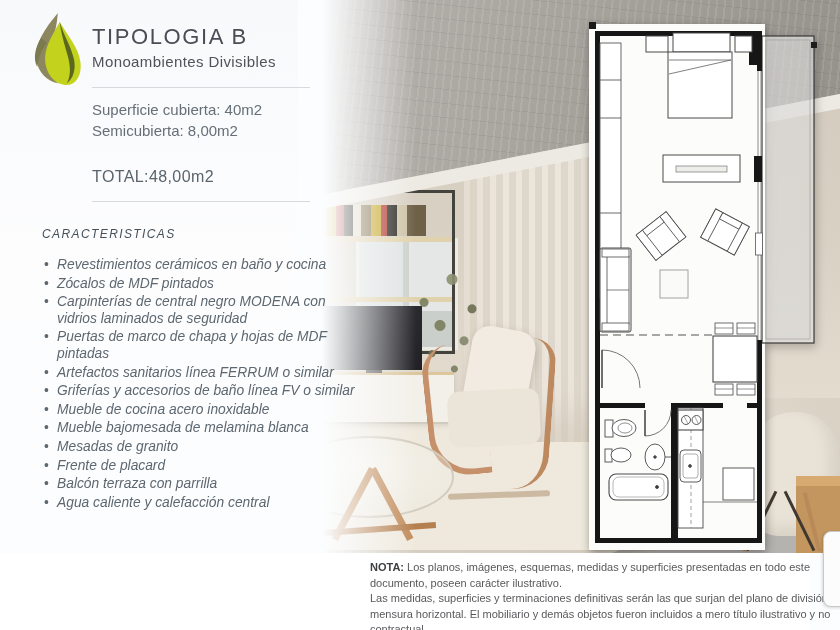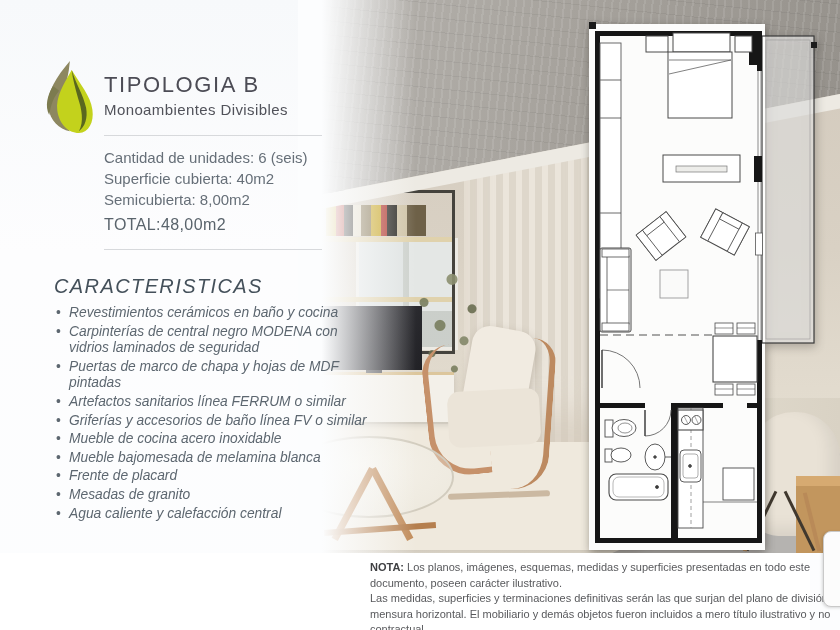--- a/index.html
+++ b/index.html
@@ -82,29 +82,29 @@
   .wl1 { left:452px; transform:rotate(14deg); }
   .wl2 { left:512px; transform:rotate(-14deg); }
   .photo-fade { left:0; top:0; width:118px; height:100%;
            background:linear-gradient(90deg,#fcfdfe 0%,#fcfdfe 20%,rgba(252,253,254,0) 100%); }
 
   
   .plan { position:absolute; left:583px; top:8px; width:240px; height:545px; z-index:2;
           filter:drop-shadow(1px 3px 5px rgba(40,35,30,.45)); }
 
   
-  .left { position:absolute; left:16px; top:0; width:420px; height:462px; z-index:3; color:#5d6770;margin-top:48px; }
+  .left { position:absolute; left:4px; top:0; width:420px; height:462px; z-index:3; color:#5d6770; }
   .logo { position:absolute; left:26px; top:8px; width:54px; height:92px; }
   .title { position:absolute; left:88px; top:24px; font-size:22px; letter-spacing:1.6px; color:#4c4c55; }
   .subtitle { position:absolute; left:88px; top:53px; font-size:15px; letter-spacing:.4px; color:#51525a; }
   .rule { position:absolute; left:88px; width:218px; height:1px; background:#d7d9dc; }
   .rule1 { top:87px; } .rule2 { top:201px; }
   .summary { position:absolute; left:88px; top:99px; font-size:15px; line-height:21px; color:#666f78; }
   .total { position:absolute; left:88px; top:168px; font-size:16px; letter-spacing:.4px; color:#5a646c; }
-  .chars-h { position:absolute; left:38px; top:227px; font-size:20px; font-style:italic;
+  .chars-h { position:absolute; left:38px; top:227px; font-size:12px; font-style:italic;
              letter-spacing:1.4px; color:#44505a; }
   .chars { position:absolute; left:38px; top:257px; width:326px; list-style:none;
            font-size:13.8px; font-style:italic; color:#5d6770; }
   .chars li { position:relative; padding-left:15px; line-height:16.6px; margin-bottom:2px; }
   .chars li::before { content:"•"; position:absolute; left:2px; top:0; font-style:normal; }
 
   
   .bottom { position:absolute; left:0; top:553px; width:810px; height:77px; background:#fff; z-index:3; }
   .note { position:absolute; left:370px; top:7px; width:470px; font-size:11px; line-height:15.5px; color:#58595c; }
   .note p { margin-bottom:0; }
@@ -274,37 +274,38 @@
     <svg class="logo" viewBox="0 0 60 95">
       <path d="M31 2 C16 20 5 36 7 54 C9 68 19 78 31 80 C22 68 20 57 23 44 C26 30 30 16 31 2 Z" fill="#8d8760"></path>
       <path d="M12 30 C6 40 3 52 8 62 C10 50 13 42 19 35 C17 33 14 31 12 30 Z" fill="#7c7b4f"></path>
       <path d="M33 12 C24 28 15 42 17 57 C19 72 29 82 41 82 C52 81 58 70 56 56 C54 41 42 27 33 12 Z" fill="#c3d21c"></path>
       <path d="M33 12 C38 28 46 40 49 54 C51 65 48 75 41 80 C47 69 44 55 40 43 C37 32 34 22 33 12 Z" fill="#5a671f"></path>
     </svg>
     <div class="title">TIPOLOGIA B</div>
     <div class="subtitle">Monoambientes Divisibles</div>
     <div class="rule rule1"></div>
     <div class="summary">
-      <div>Cantidad de unidades: 6 (seis)</div>
       <div>Superficie cubierta: 40m2</div>
       <div>Semicubierta: 8,00m2</div>
     </div>
     <div class="total">TOTAL:48,00m2</div>
     <div class="rule rule2"></div>
     <div class="chars-h">CARACTERISTICAS</div>
     <ul class="chars">
       <li>Revestimientos cerámicos en baño y cocina</li>
+      <li>Zócalos de MDF pintados</li>
       <li>Carpinterías de central negro MODENA con vidrios laminados de seguridad</li>
       <li>Puertas de marco de chapa y hojas de MDF pintadas</li>
       <li>Artefactos sanitarios línea FERRUM o similar</li>
       <li>Griferías y accesorios de baño línea FV o similar</li>
       <li>Mueble de cocina acero inoxidable</li>
       <li>Mueble bajomesada de melamina blanca</li>
+      <li>Mesadas de granito</li>
       <li>Frente de placard</li>
-      <li>Mesadas de granito</li>
+      <li>Balcón terraza con parrilla</li>
       <li>Agua caliente y calefacción central</li>
     </ul>
   </div>
 
   <div class="bottom">
     <div class="note">
       <p><b>NOTA:</b> <span>Los planos, imágenes, esquemas, medidas y superficies presentadas en todo este documento, poseen carácter ilustrativo.</span></p>
       <p>Las medidas, superficies y terminaciones definitivas serán las que surjan del plano de división y mensura horizontal. El mobiliario y demás objetos fueron incluidos a mero título ilustrativo y no contractual.</p>
     </div>
   </div>

